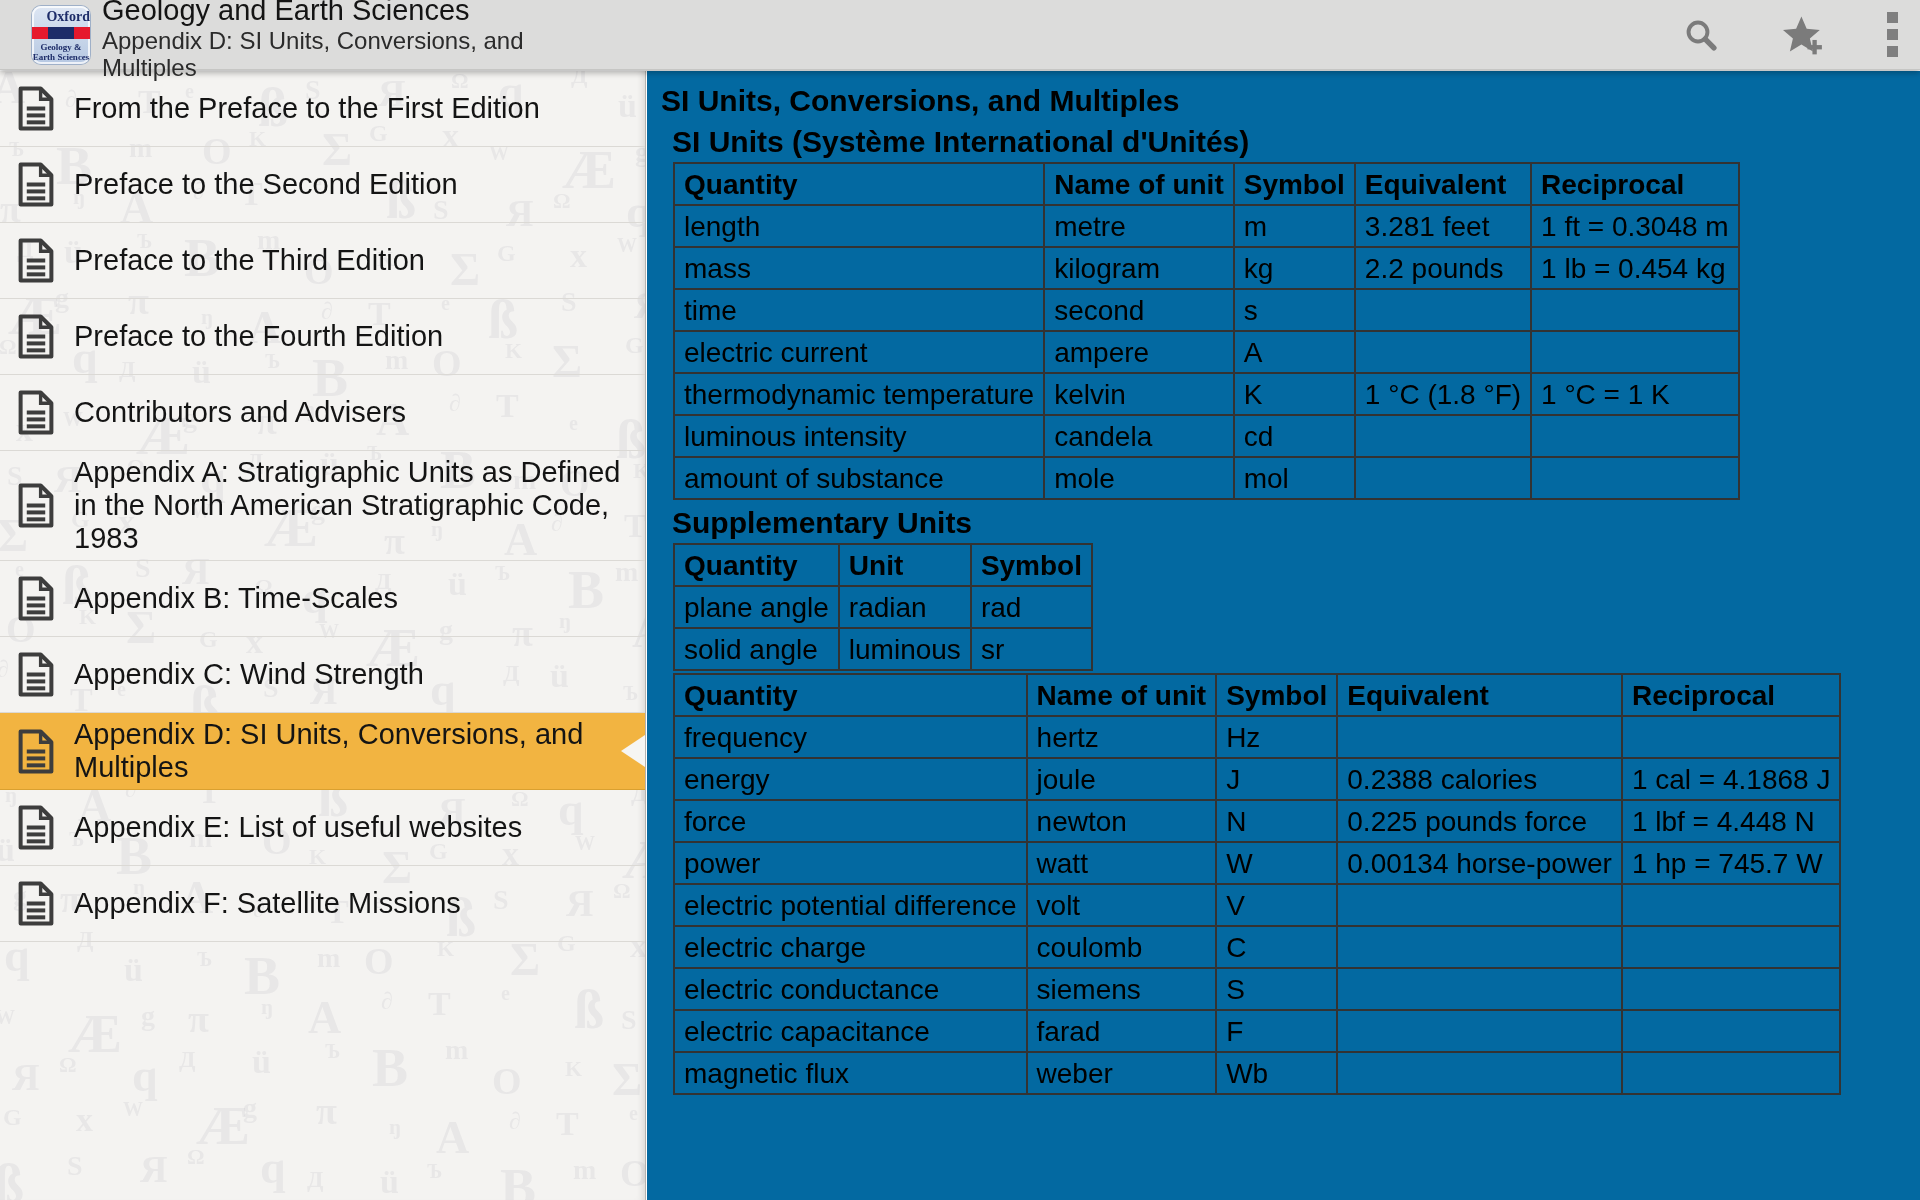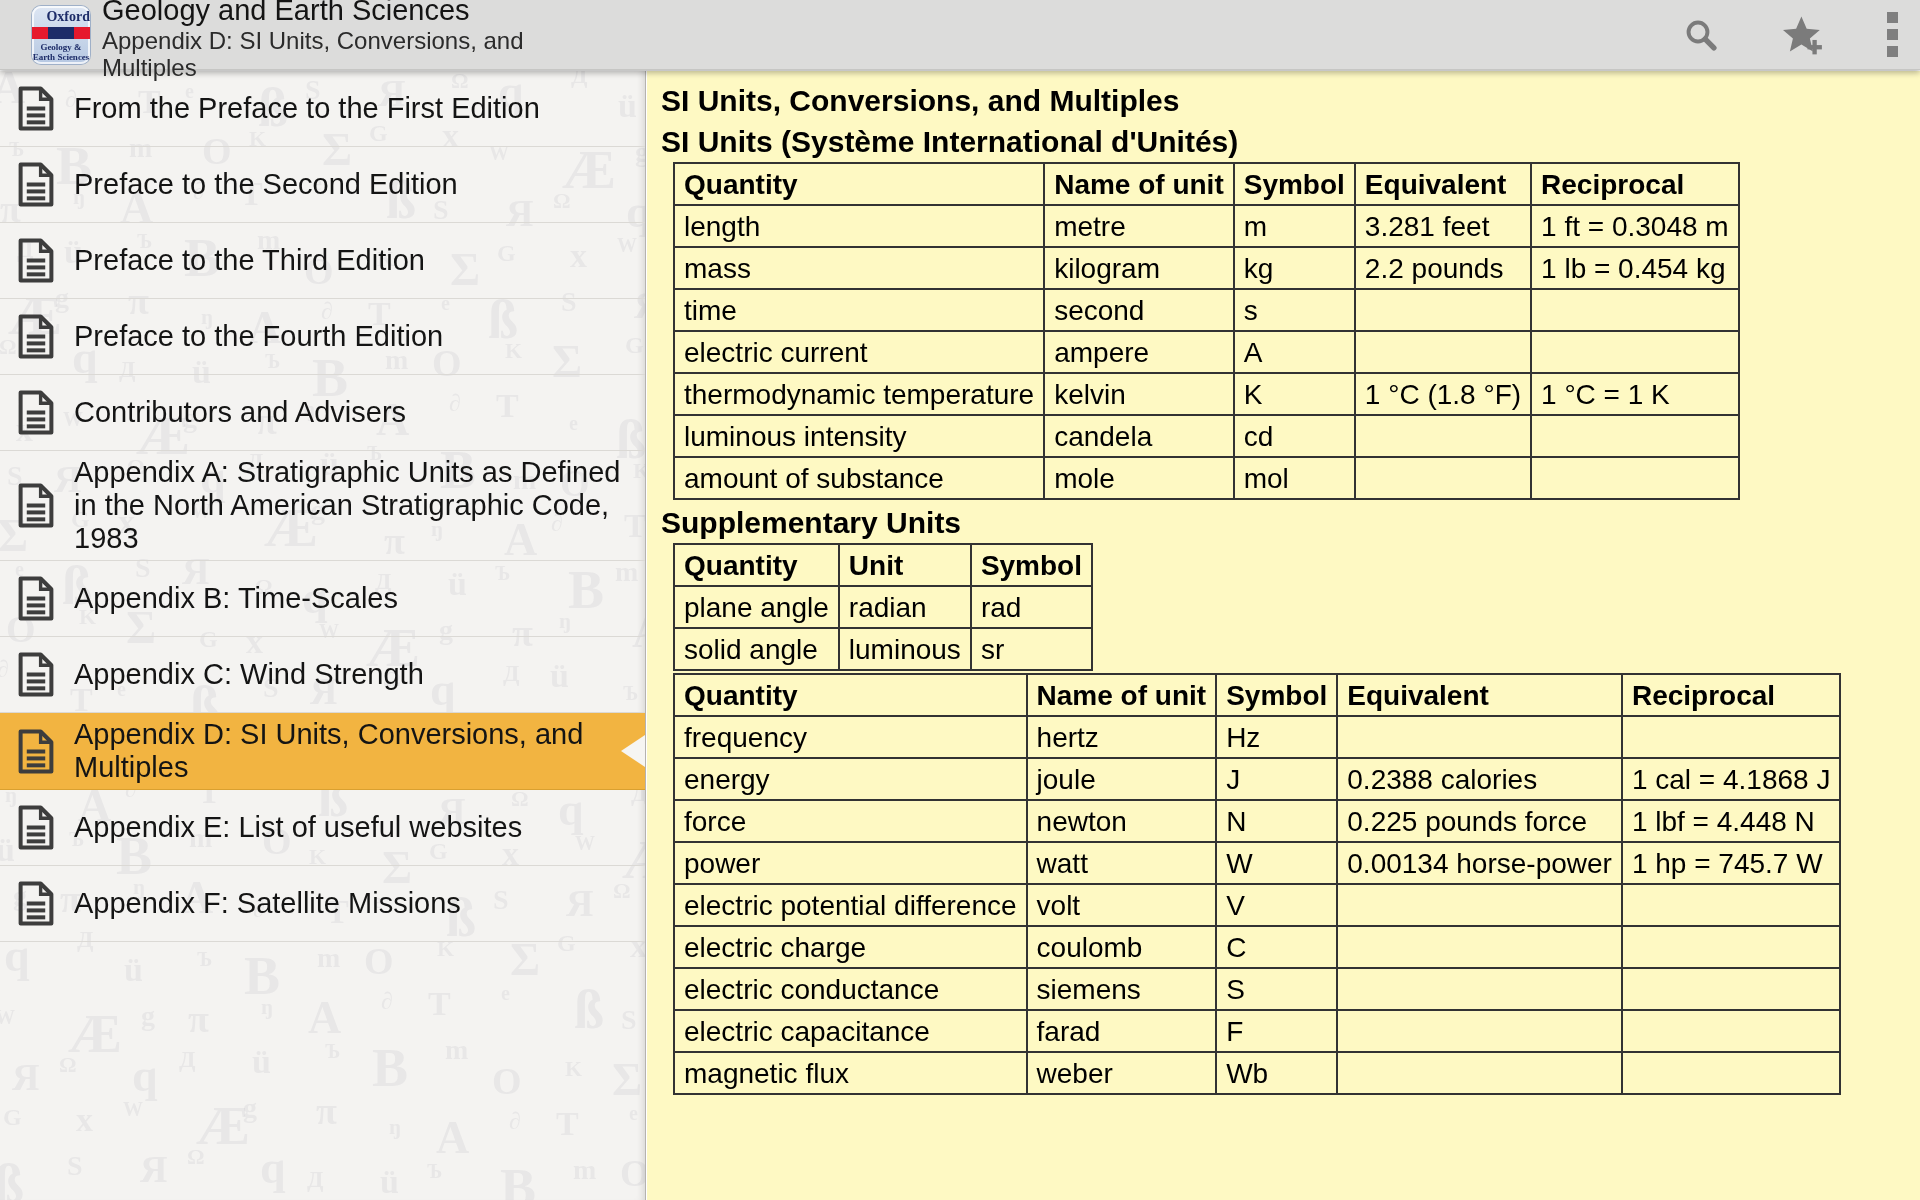--- a/index.html
+++ b/index.html
@@ -48,24 +48,24 @@
   .side-item .doc-ic { flex:0 0 auto; margin-right:18px; display:flex; }
   .side-label { font-size:29px; line-height:33px; color:#141414; }
   .side-item.selected { background:#f2b441; border-bottom-color:#d9a030; }
   .side-item.selected::after { content:""; position:absolute; right:0; top:50%;
       transform:translateY(-50%); width:0; height:0;
       border-top:16px solid transparent; border-bottom:16px solid transparent;
       border-right:24px solid #f6f5f2; }
 
   
   .content { position:absolute; left:647px; top:71px; right:0; height:1129px;
-             background:#fef9c3; overflow:hidden; padding:12px 0 0 14px; }
+             background:#0369a1; overflow:hidden; padding:12px 0 0 14px; }
   .content h1 { font-size:30px; line-height:36px; font-weight:700; color:#000; }
   .content h2 { font-size:30px; line-height:36px; font-weight:700; color:#000;
-                margin-left:0; margin-top:5px; }
+                margin-left:11px; margin-top:5px; }
   table { border-collapse:collapse; margin-left:12px; margin-top:2px;
           font-size:28px; color:#000; }
   th, td { border:2px solid #333; padding:3px 9px; line-height:33px; height:42px;
            text-align:left; white-space:nowrap; vertical-align:middle; }
   th { font-weight:700; }
   td sup { font-size:21px; line-height:0; }
 </style>
 </head>
 <body>
 

